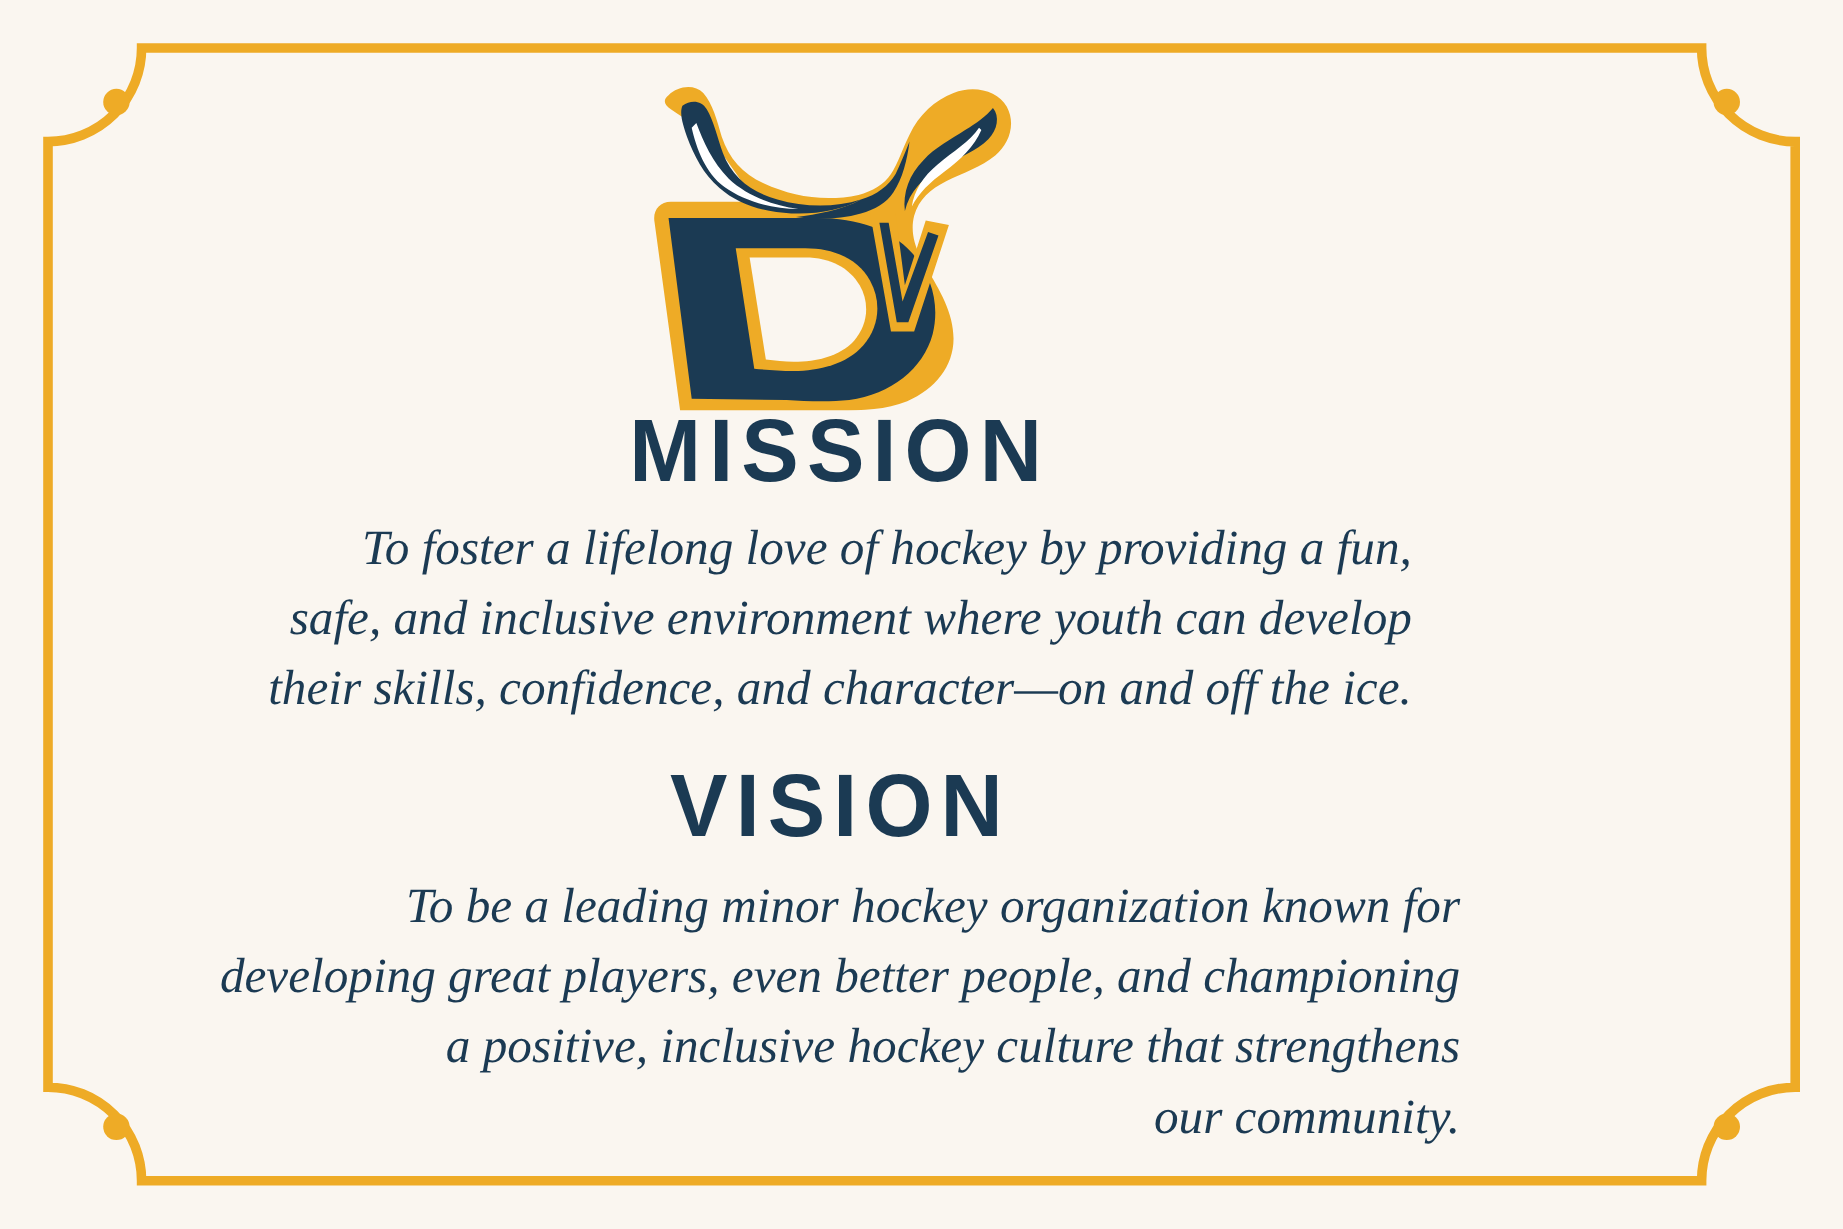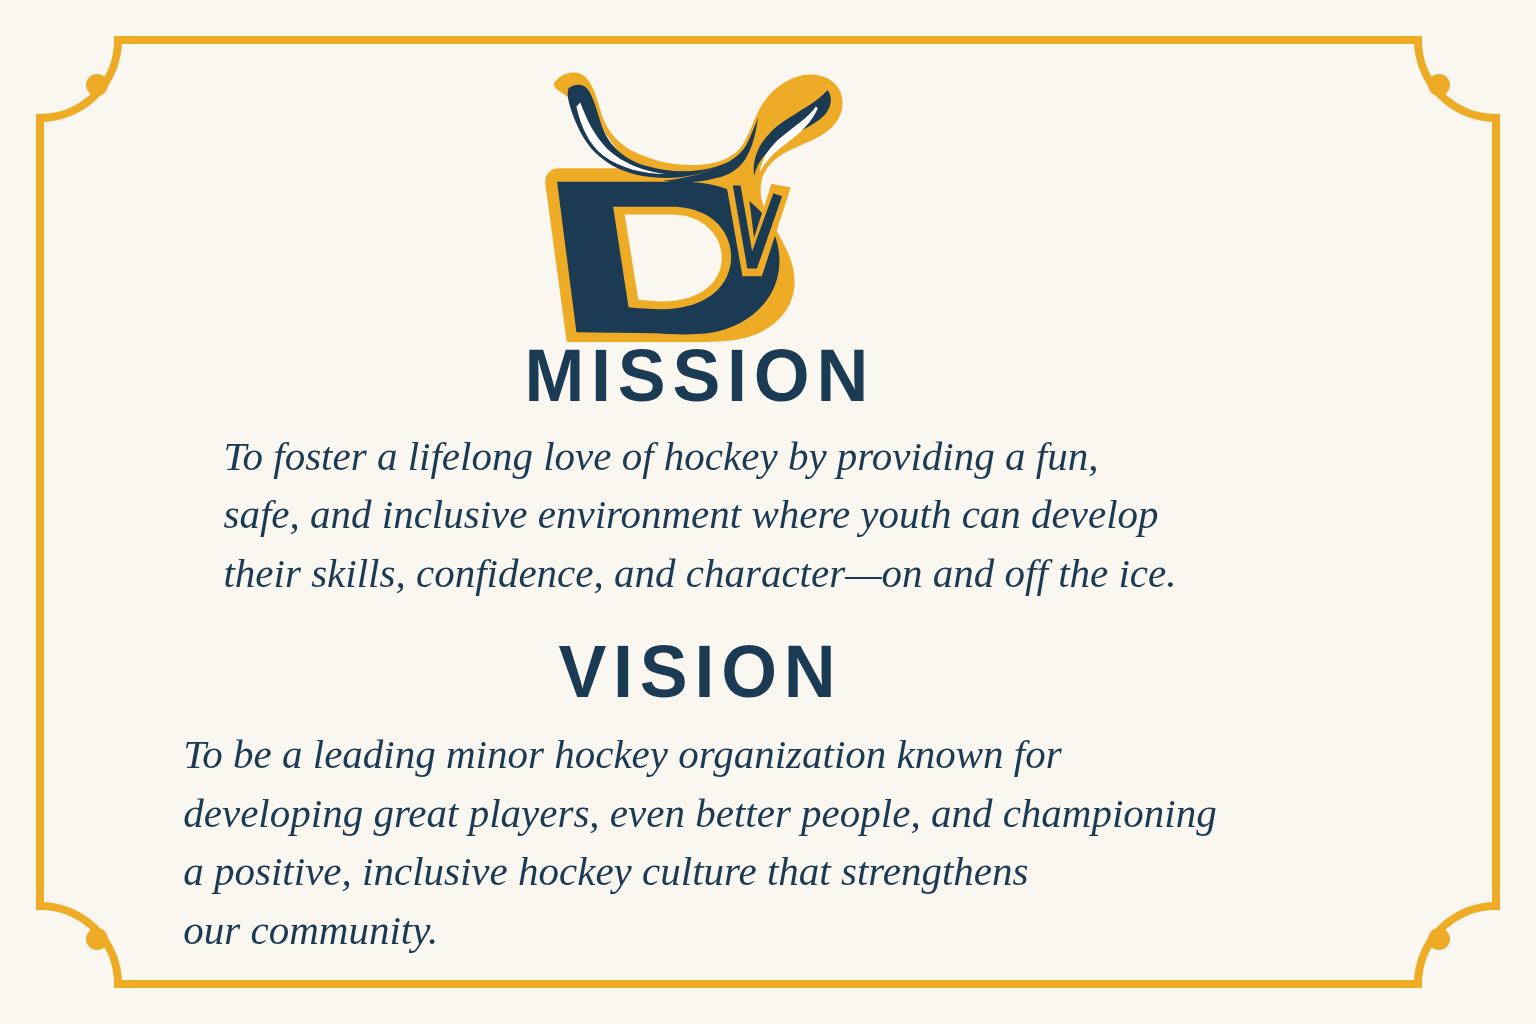--- a/index.html
+++ b/index.html
@@ -72,21 +72,21 @@
   #mission-heading { margin-top: -4px; }
   #vision-heading  { margin-top: 34px; }
 
   
   .body-text {
     color: #1b3a53;
     font-family: "Liberation Serif", "DejaVu Serif", serif;
     font-style: italic;
     font-size: 41px;
     line-height: 1.43;
-    text-align: left;
+    text-align: right;
     margin: 14px 0 0 0;
     max-width: 1270px;
     white-space: pre-line;
   }
   #vision-text { margin-top: 16px; max-width: 1300px; font-family: Liberation Serif, serif; }
 </style>
 </head>
 <body>
 
 <div id="card">

